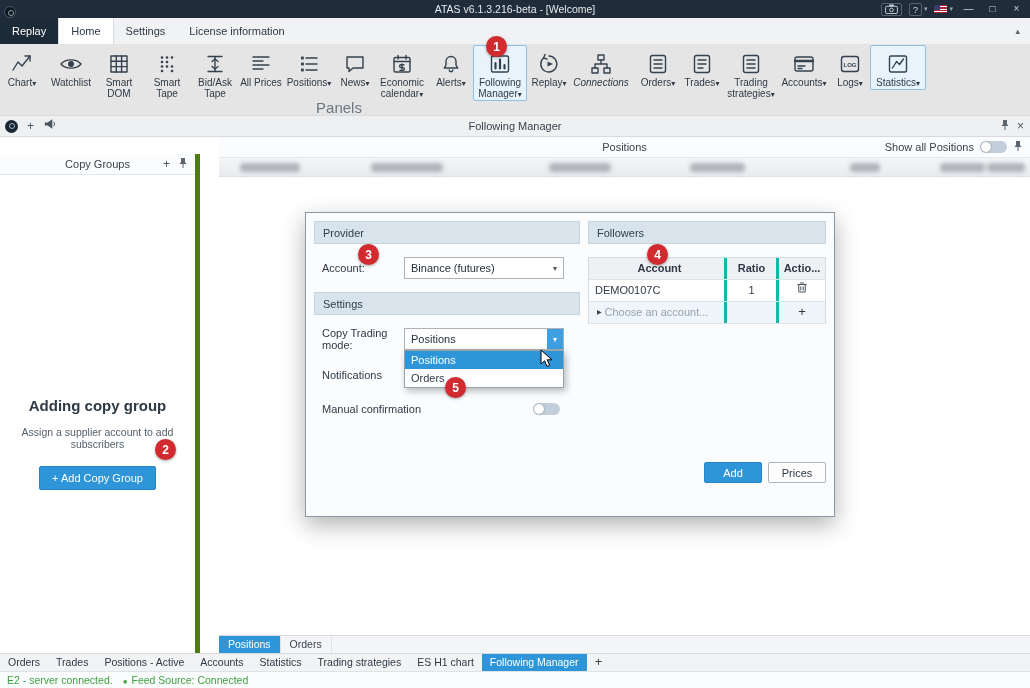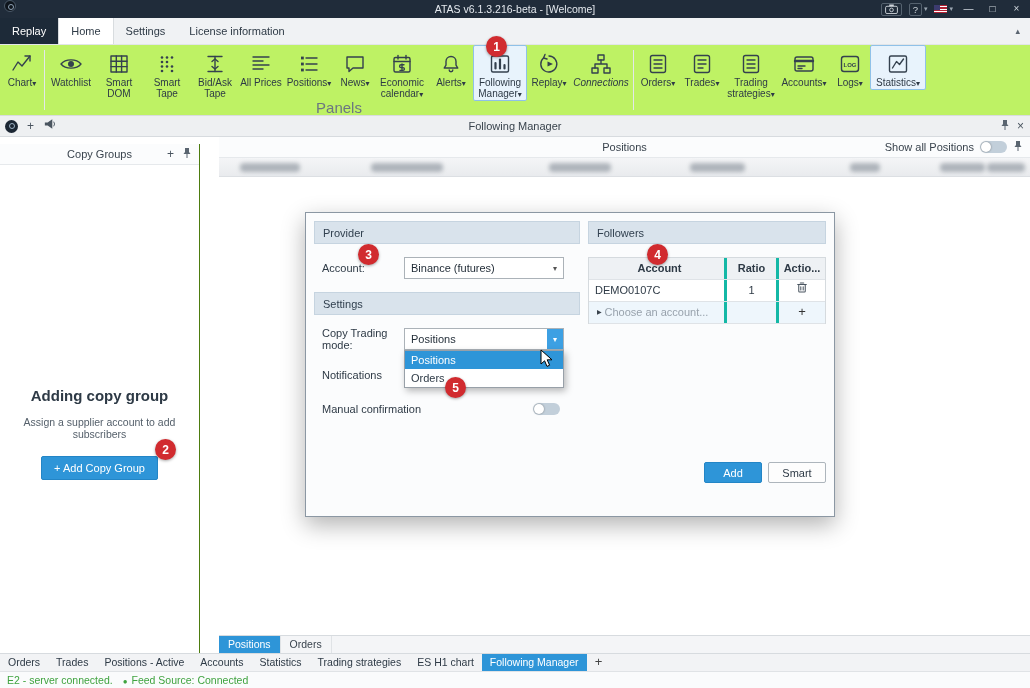--- a/index.html
+++ b/index.html
@@ -6,41 +6,41 @@
   html,body { width:1030px; height:688px; }
   body { font-family:"Liberation Sans", sans-serif; font-size:11px; color:#2e3a46; background:#fff; overflow:hidden; }
   .screen { position:relative; width:1030px; height:688px; background:#fff; overflow:hidden; }
 
   
   .g-caret::before{content:"▾";} .g-caret-up::before{content:"▴";}
   .g-min::before{content:"—";} .g-max::before{content:"□";} .g-close::before{content:"×";}
   .g-q::before{content:"?";} .g-plus::before{content:"+";} .g-dot::before{content:"●";}
 
   
-  .titlebar { position:absolute; left:0; top:0; width:100%; height:18px; background:#202c3a; color:#d9e0e7; display:flex; align-items:flex-start; }
+  .titlebar { position:absolute; left:0; top:0; width:100%; height:18px; background:#202c3a; color:#d9e0e7; display:flex; align-items:flex-end; }
   .app-logo { width:12px; height:12px; border-radius:50%; background:#0e151d; border:1px solid #4a5968; margin-left:4px; position:relative; }
   .app-logo::after { content:""; position:absolute; left:3px; top:3px; width:4px; height:4px; border-radius:50%; border:1px solid #8ea2b5; }
   .tb-title { position:absolute; left:0; right:0; text-align:center; font-size:10.5px; line-height:18px; color:#e4e9ee; }
   .tb-right { margin-left:auto; display:flex; align-items:center; gap:7px; margin-right:5px; z-index:1; }
   .tb-tool { display:flex; align-items:center; gap:2px; color:#cfd6dc; font-size:9px; }
   .tb-box { border:1px solid #55626f; border-radius:2px; padding:0 3px; height:13px; line-height:12px; font-size:9.5px; }
   .flag { width:13px; height:8px; background:repeating-linear-gradient(#b22234 0 1.2px,#fff 1.2px 2.4px); position:relative; display:inline-block; }
   .flag::after { content:""; position:absolute; left:0; top:0; width:6px; height:4.5px; background:#3c3b6e; }
   .wbtn { width:17px; text-align:center; color:#cfd6dc; font-size:10px; line-height:18px; }
   .small-caret { font-size:7px; color:#9aa6b1; }
 
   
   .ribtabs { position:absolute; left:0; top:18px; width:100%; height:27px; background:#f0f2f4; border-bottom:1px solid #e2e5e8; display:flex; align-items:stretch; }
   .ribtab { padding:0 12px; display:flex; align-items:center; font-size:11px; color:#2e3a46; }
   .ribtab.learn { background:#1d2a38; color:#fff; }
   .ribtab.active { background:#fff; border-left:1px solid #d8dcdf; border-right:1px solid #d8dcdf; }
   .rib-collapse { margin-left:auto; margin-right:10px; align-self:center; color:#5a6570; font-size:9px; }
 
   
-  .ribbon { position:absolute; left:0; top:45px; width:100%; height:71px; background:#bef264; border-bottom:1px solid #d9dcdf; display:flex; align-items:stretch; padding-left:2px; }
+  .ribbon { position:absolute; left:0; top:45px; width:100%; height:71px; background:#e5e5e5; border-bottom:1px solid #d9dcdf; display:flex; align-items:stretch; padding-left:2px; }
   .ribgroup { display:flex; flex-direction:column; }
   .btnrow { display:flex; align-items:flex-start; flex:1; }
   .glabel { height:14px; line-height:13px; text-align:center; font-size:15px; color:#6b7681; }
   .ribsep { width:1px; background:#e4e7ea; margin:5px 2px; }
   .ribbtn { width:48px; display:flex; flex-direction:column; align-items:center; padding-top:4px; border:1px solid transparent; border-radius:2px; }
   .ribbtn.w40{width:40px;} .ribbtn.w44{width:44px;} .ribbtn.w52{width:52px;} .ribbtn.w54{width:54px;} .ribbtn.w56{width:56px;} .ribbtn.w60{width:60px;font-style:italic;}
   .ribbtn.sel { background:#e8f3fc; border-color:#8fc1e8; }
   .ric { height:27px; display:flex; align-items:center; justify-content:center; }
   .ric svg { stroke:#34414e; fill:none; stroke-width:1.4; stroke-linecap:round; stroke-linejoin:round; }
   .rlabel { font-size:10px; line-height:1.1; text-align:center; color:#2e3a46; }
@@ -50,21 +50,21 @@
   .docstrip { position:absolute; left:0; top:116px; width:100%; height:21px; background:#eef0f2; border-bottom:1px solid #d7dbdf; display:flex; align-items:center; }
   .ds-logo { width:13px; height:13px; border-radius:50%; background:#1b2633; margin-left:5px; position:relative; }
   .ds-logo::after { content:""; position:absolute; left:3.5px; top:3.5px; width:4px; height:4px; border-radius:50%; border:1px solid #9db2c5; }
   .ds-ic { margin-left:9px; color:#4a5560; font-size:12px; line-height:20px; }
   .ds-title { position:absolute; left:0; right:0; text-align:center; font-size:11px; color:#39434d; }
   .ds-right { margin-left:auto; display:flex; align-items:center; gap:7px; margin-right:6px; z-index:1; }
   .ds-close { color:#4a5560; font-size:12px; }
 
   
   .main { position:absolute; left:0; top:137px; width:100%; height:516px; }
-  .leftpanel { position:absolute; left:0; top:7px; width:200px; height:100%; border-right:1px solid #4d7c0f; background:#fff; }
+  .leftpanel { position:absolute; left:0; top:17px; width:200px; height:100%; border-right:5px solid #4d7c0f; background:#fff; }
   .rightpanel { position:absolute; left:219px; top:0; right:0; height:100%; background:#fff; }
   .panelhead { height:21px; border-bottom:1px solid #e6e9ec; background:#fbfcfd; position:relative; display:flex; align-items:center; }
   .ph-title { position:absolute; left:0; right:0; text-align:center; color:#39434d; font-size:11px; }
   .ph-icons { margin-left:auto; display:flex; align-items:center; gap:8px; margin-right:7px; z-index:1; }
   .ph-plus { color:#4a5560; font-size:12px; }
 
   .empty { position:absolute; top:243px; left:0; right:0; text-align:center; }
   .e-title { font-size:15px; font-weight:bold; color:#2e3a46; }
   .e-sub { margin-top:12px; font-size:10.5px; color:#55606b; padding:0 6px; }
   .e-btn { margin-top:16px; background:#2e95d8; color:#fff; border:1px solid #2385c6; border-radius:2px; font-family:"Liberation Sans",sans-serif; font-size:11px; padding:5px 12px; }
@@ -536,21 +536,21 @@
           <div class="frw sel2">
             <span class="fc ca"><span class="rowmark"></span><span class="ph-text">Choose an account...</span></span>
             <span class="fc cr"></span>
             <span class="fc cx plus-cell g-plus"></span>
           </div>
         </div>
       </div>
 
       <div class="dlg-actions">
         <button class="abtn primary">Add</button>
-        <button class="abtn plain">Smart</button>
+        <button class="abtn plain">Prices</button>
       </div>
     </div>
   </div>
 
   <div class="bottombar">
     <span class="btab">Orders</span>
     <span class="btab">Trades</span>
     <span class="btab">Positions - Active</span>
     <span class="btab">Accounts</span>
     <span class="btab">Statistics</span>

